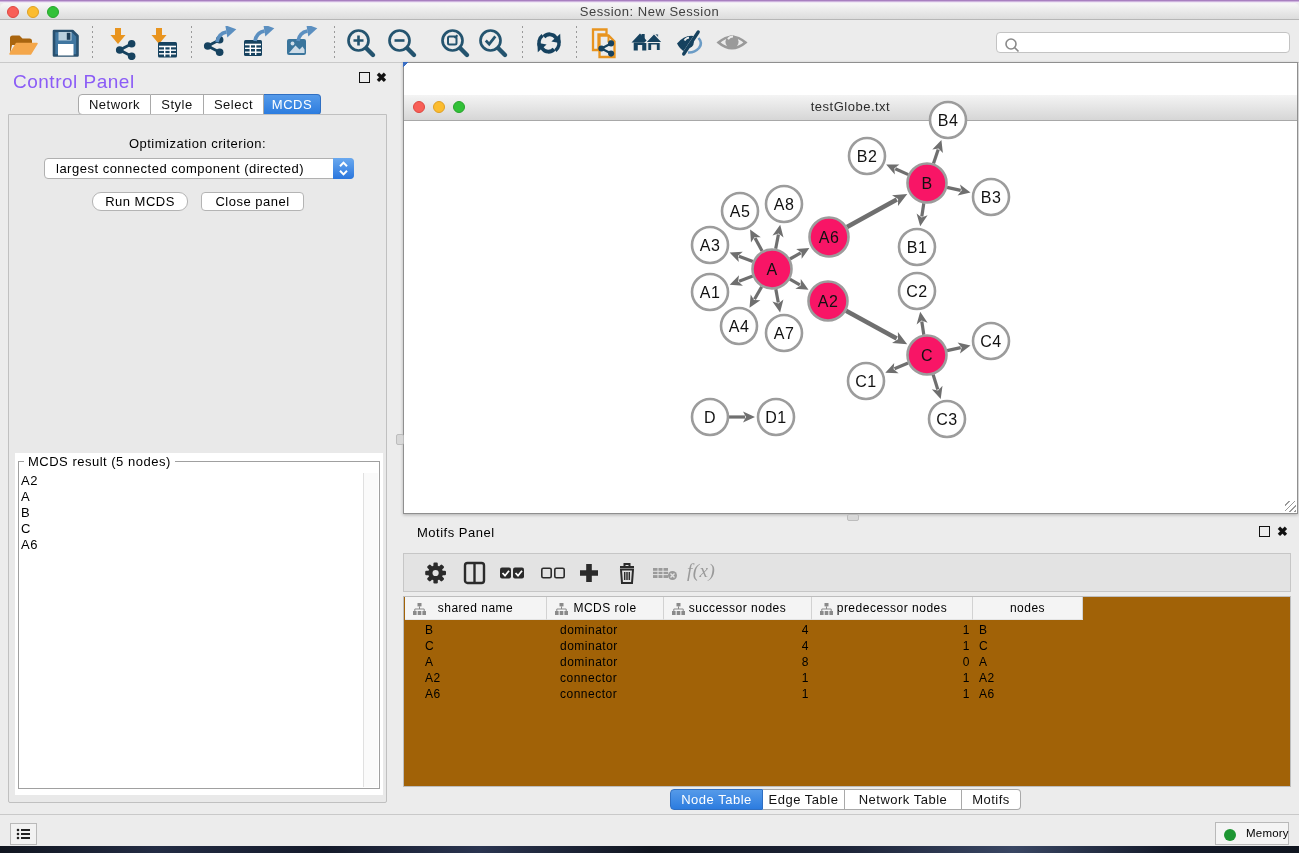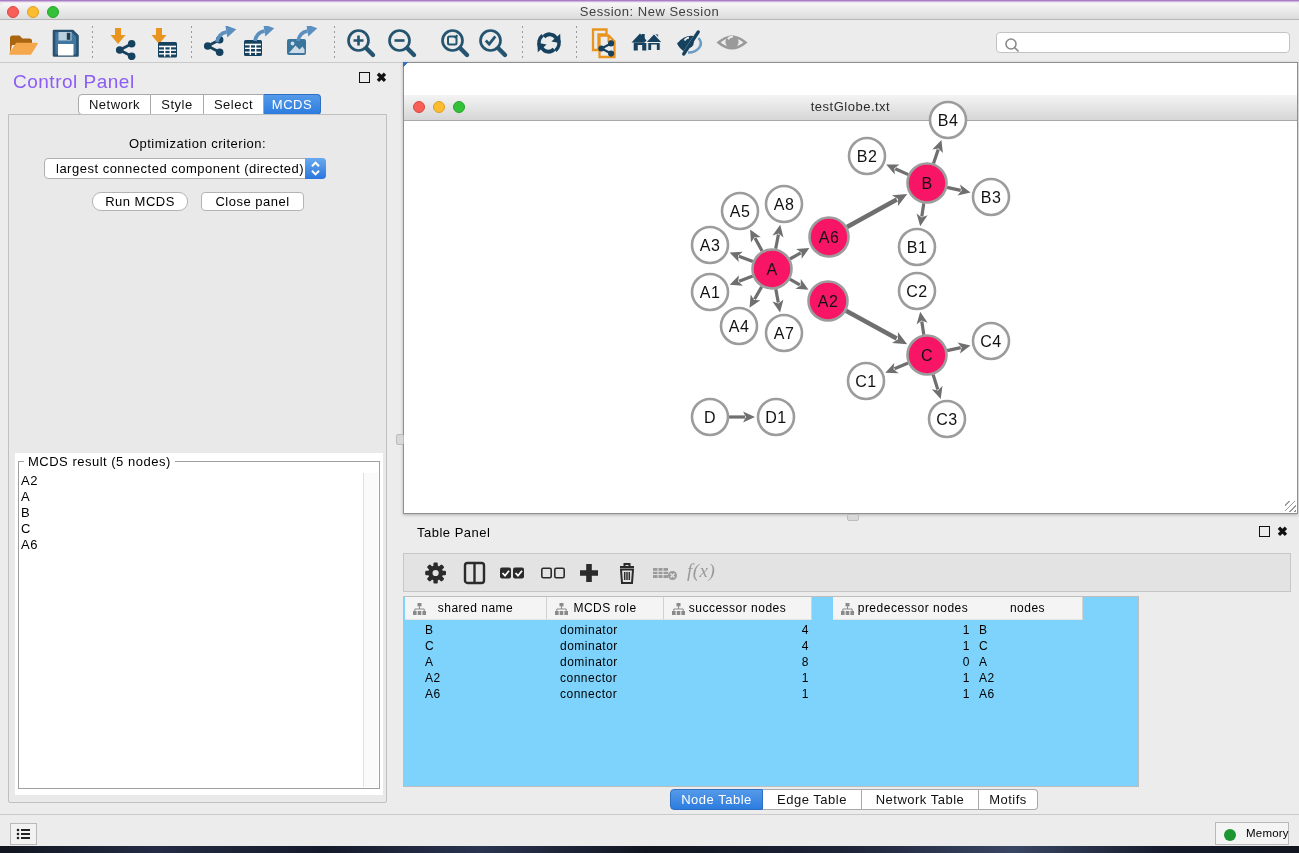--- a/index.html
+++ b/index.html
@@ -34,21 +34,21 @@
 .tab.last { border-radius:0 4px 4px 0; }
 .tab.sel { background:linear-gradient(#559ae9,#2c7cdf); color:#fff; border-color:#2f6fc2; }
 #cp-tabs { left:78px; top:94px; }
 #cp-tabs .tab:nth-child(1){ width:73px; }
 #cp-tabs .tab:nth-child(2){ width:53px; }
 #cp-tabs .tab:nth-child(3){ width:60px; }
 #cp-tabs .tab:nth-child(4){ width:57px; }
 #cp-box { left:8px; top:114px; width:379px; height:689px; background:#e9e9e9;
   border:1px solid #c0c0c0; border-radius:0 0 2px 2px; }
 #opt-label { left:0; top:136px; width:395px; text-align:center; font-size:13px; color:#000; }
-#cp-select { left:44px; top:158px; width:282px; height:21px; background:#fff;
+#cp-select { left:44px; top:158px; width:310px; height:21px; background:#fff;
   border:1px solid #b0b0b0; border-radius:4px; font-size:13px; color:#000;
   line-height:19px; padding-left:11px; }
 #cp-select .spin { position:absolute; right:-1px; top:-1px; width:21px; height:21px;
   border-radius:0 4px 4px 0; background:linear-gradient(#6aa9ef,#2a76dd); }
 .btn { position:absolute; height:19px; background:#fff; border:1px solid #b4b4b4;
   border-radius:4px; font-size:13px; color:#000; text-align:center; line-height:17px; }
 #btn-run { left:92px; top:192px; width:96px;border-radius:9px; }
 #btn-close { left:201px; top:192px; width:103px; }
 #mcds-white { left:15px; top:453px; width:368px; height:342px; background:#fff; }
 #mcds-field { position:absolute; left:3px; top:8px; right:3px; bottom:6px;
@@ -74,29 +74,29 @@
 #vknob { left:396px; top:434px; width:8px; height:11px; background:#d8d8d8;
   border:1px solid #bdbdbd; border-radius:2px; }
 #hknob { left:847px; top:514px; width:12px; height:7px; background:#d8d8d8;
   border:1px solid #bdbdbd; border-radius:2px; }
 
 #tp-title { left:417px; top:525px; font-size:13px; color:#000; }
 #tp-float { left:1259px; top:526px; width:11px; height:11px; border:1.5px solid #111; }
 #tp-close { left:1277px; top:524px; font-size:13px; font-weight:bold; color:#111; }
 #tp-toolbar { left:403px; top:553px; width:888px; height:39px; background:#e3e3e3;
   border:1px solid #c6c6c6; }
-#tp-table { left:403px; top:596px; width:736px; height:191px; background:#7dd3fc;
+#tp-table { left:403px; top:596px; width:888px; height:191px; background:#a16207;
   border:1px solid #bdbdbd; font-size:12px; }
 .th { position:absolute; top:0; height:23px; background:#f4f4f4;
   border-right:1px solid #d2d2d2; border-bottom:1px solid #e4e4e4;
   display:flex; align-items:center; justify-content:center; color:#000; }
 .cell { position:absolute; height:16px; line-height:16px; color:#000; }
 #tp-tabs { left:670px; top:789px; }
 #tp-tabs .tab:nth-child(1){ width:93px; }
-#tp-tabs .tab:nth-child(2){ width:99px; }
+#tp-tabs .tab:nth-child(2){ width:82px; }
 #tp-tabs .tab:nth-child(3){ width:117px; }
 #tp-tabs .tab:nth-child(4){ width:59px; }
 
 #status { left:0; top:814px; width:1299px; height:32px; background:#ececec;
   border-top:1px solid #c9c9c9; }
 #st-list { position:absolute; left:10px; top:8px; width:27px; height:22px; background:#f2f2f2;
   border:1px solid #b9b9b9; }
 #st-mem { position:absolute; left:1215px; top:7px; width:74px; height:23px; background:#f4f4f4;
   border:1px solid #b9b9b9; font-size:11.5px; color:#000; }
 #st-mem .dot { position:absolute; left:8px; top:5.5px; width:12px; height:12px;
@@ -362,21 +362,21 @@
 <text x="587" y="260.5" font-size="16" fill="#111" text-anchor="middle">C4</text>
 <text x="462" y="300.5" font-size="16" fill="#111" text-anchor="middle">C1</text>
 <text x="543" y="338.5" font-size="16" fill="#111" text-anchor="middle">C3</text>
 <text x="306" y="336.5" font-size="16" fill="#111" text-anchor="middle">D</text>
 <text x="372" y="336.5" font-size="16" fill="#111" text-anchor="middle">D1</text>
 </svg>
   <div id="resize"></div>
 </div>
 <div class="abs" id="vknob"></div>
 <div class="abs" id="hknob"></div>
-<div class="abs" id="tp-title">Table Panel</div>
+<div class="abs" id="tp-title">Motifs Panel</div>
 <div class="abs" id="tp-float"></div>
 <div class="abs" id="tp-close">✖</div>
 <div class="abs" id="tp-toolbar">
     <div style="position:absolute;left:21px;top:0"><svg width="22" height="39" viewBox="0 0 22 39">
         <g fill="#2b2b2b">
           <rect x="8.399999999999999" y="8.6" width="4.4" height="10.4" rx="1.2" transform="rotate(0.0 10.6 19)"></rect>
           <rect x="8.399999999999999" y="8.6" width="4.4" height="10.4" rx="1.2" transform="rotate(45.0 10.6 19)"></rect>
           <rect x="8.399999999999999" y="8.6" width="4.4" height="10.4" rx="1.2" transform="rotate(90.0 10.6 19)"></rect>
           <rect x="8.399999999999999" y="8.6" width="4.4" height="10.4" rx="1.2" transform="rotate(135.0 10.6 19)"></rect>
           <rect x="8.399999999999999" y="8.6" width="4.4" height="10.4" rx="1.2" transform="rotate(180.0 10.6 19)"></rect>
@@ -443,21 +443,21 @@
       </svg>MCDS role</div>
     <div class="th" style="left:260px;width:148px"><svg width="13" height="12" viewBox="0 0 13 12" style="position:absolute;left:8px;top:6px">
         <g fill="#8a8a8a">
           <rect x="4.5" y="0" width="4" height="3.4"></rect>
           <rect x="0" y="8" width="3.6" height="4"></rect>
           <rect x="4.7" y="8" width="3.6" height="4"></rect>
           <rect x="9.4" y="8" width="3.6" height="4"></rect>
         </g>
         <path d="M6.5,3.4 V6 M1.8,8 V6 H11.2 V8" stroke="#8a8a8a" stroke-width="1" fill="none"></path>
       </svg>successor nodes</div>
-    <div class="th" style="left:429px;width:161px"><svg width="13" height="12" viewBox="0 0 13 12" style="position:absolute;left:8px;top:6px">
+    <div class="th" style="left:408px;width:161px"><svg width="13" height="12" viewBox="0 0 13 12" style="position:absolute;left:8px;top:6px">
         <g fill="#8a8a8a">
           <rect x="4.5" y="0" width="4" height="3.4"></rect>
           <rect x="0" y="8" width="3.6" height="4"></rect>
           <rect x="4.7" y="8" width="3.6" height="4"></rect>
           <rect x="9.4" y="8" width="3.6" height="4"></rect>
         </g>
         <path d="M6.5,3.4 V6 M1.8,8 V6 H11.2 V8" stroke="#8a8a8a" stroke-width="1" fill="none"></path>
       </svg>predecessor nodes</div>
     <div class="th" style="left:569px;width:110px">nodes</div>
     <div class="cell" style="left:21px;top:25px">B</div>

